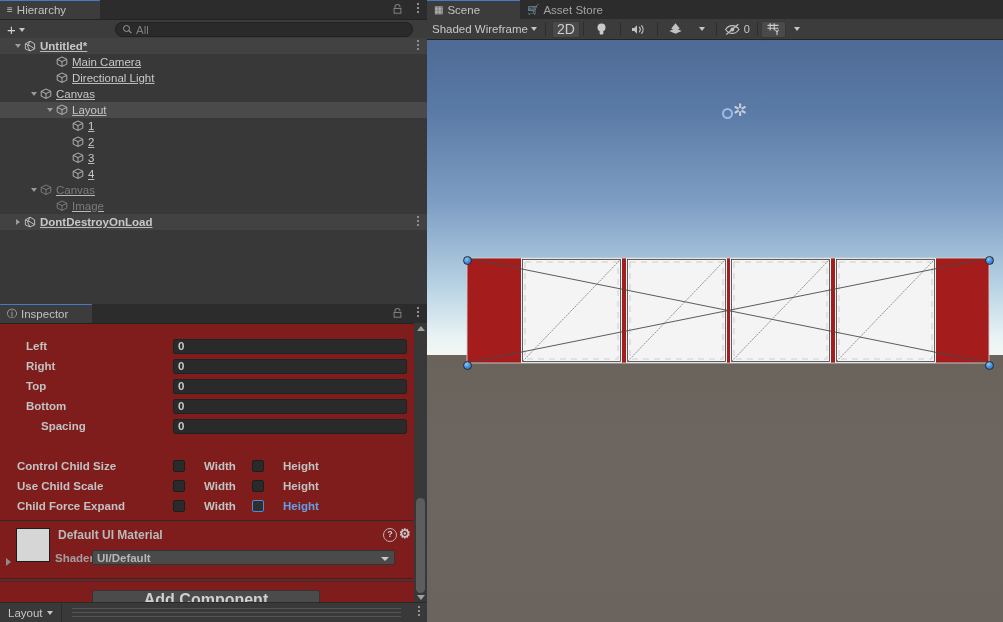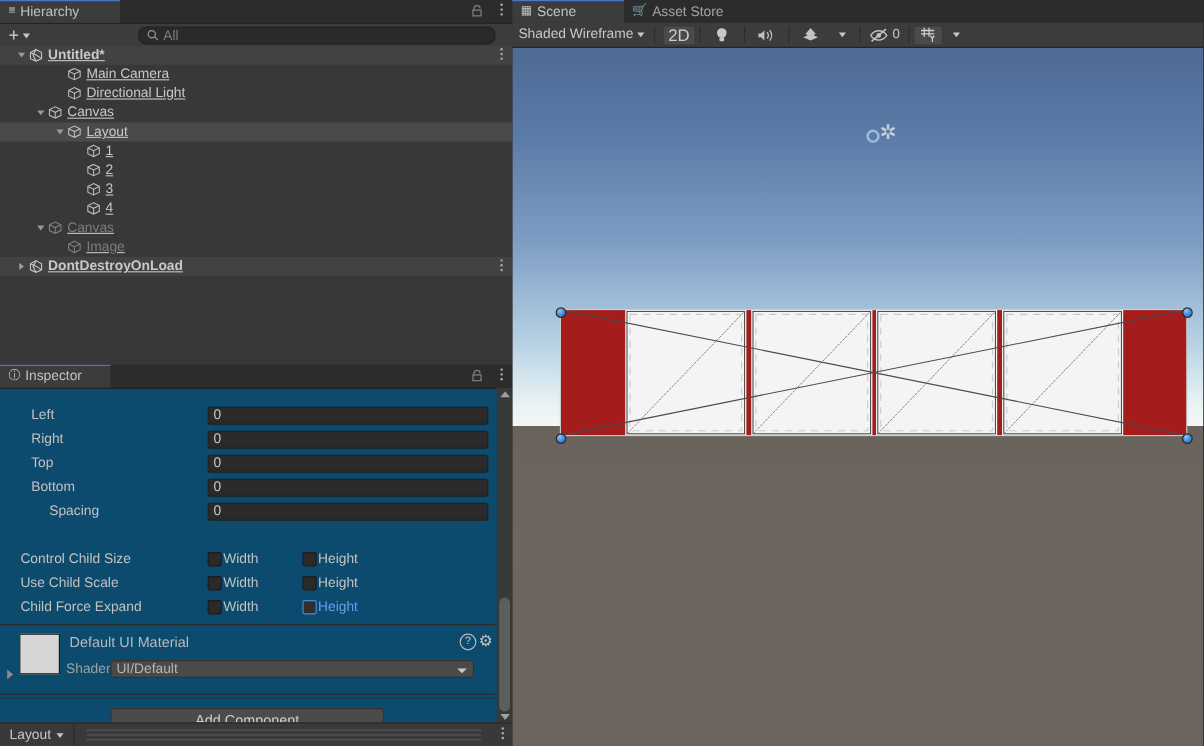--- a/index.html
+++ b/index.html
@@ -48,48 +48,48 @@
              border-top:4.5px solid #9a9a9a;}
   .tw .tri-r{width:0;height:0;border-top:3.5px solid transparent;border-bottom:3.5px solid transparent;
              border-left:4.5px solid #9a9a9a;}
   .cube{flex:0 0 14px;width:14px;height:12px;margin-right:3px;}
   .unityico{flex:0 0 14px;width:14px;height:12px;margin-right:3px;}
   .rowkebab{position:absolute;right:8px;top:1.5px;width:3px;height:13px;}
   .rowkebab i{display:block;width:2px;height:2px;background:#a6a6a6;margin:0 auto 2px;border-radius:50%;}
 
   
   #inspector{left:0;top:304px;width:427px;height:318px;background:#383838;}
-  #insp-body{position:absolute;left:0;top:19px;right:0;bottom:19px;background:#0c4a6e;overflow:hidden;}
+  #insp-body{position:absolute;left:0;top:19px;right:0;bottom:19px;background:#7f1d1d;overflow:hidden;font-weight:bold;}
   .frow{position:relative;height:20px;display:flex;align-items:center;}
   .flabel{position:absolute;font-size:11.5px;color:#c2c2c2;}
   .fieldbox{position:absolute;left:173px;width:234px;height:15px;background:#2a2a2a;
             border:1px solid #212121;border-radius:2px;box-sizing:border-box;
             display:flex;align-items:center;padding-left:4px;font-size:11.5px;color:#c9c9c9;}
   .dropdown{position:absolute;left:173px;width:234px;height:15px;background:#4b4b4b;
             border:1px solid #333;border-radius:2px;box-sizing:border-box;
             display:flex;align-items:center;padding-left:4px;font-size:11.5px;color:#d3d3d3;}
   .dd-arrow{position:absolute;right:5px;top:6px;width:0;height:0;
             border-left:4px solid transparent;border-right:4px solid transparent;border-top:4px solid #c9c9c9;}
-  .cbwrap{position:absolute;display:flex;align-items:center;gap:1px;}
+  .cbwrap{position:absolute;display:flex;align-items:center;gap:19px;}
   .cb{width:12px;height:12px;background:#2a2a2a;border:1px solid #1d1d1d;border-radius:2px;box-sizing:border-box;}
   .cb.focus{background:#2f2f2f;border:1px solid #4a8ae0;}
   .cbtxt{font-size:11.5px;color:#c2c2c2;}
   .cbtxt.focus{color:#62a0ea;}
 
   .matsep{position:absolute;left:0;right:14px;height:1px;background:#2a2a2a;}
   .matswatch{position:absolute;width:32px;height:32px;background:#d6d6d6;border:1px solid #1c1c1c;}
   .matname{position:absolute;font-size:12px;color:#b9b9b9;}
   .qmark{position:absolute;width:12px;height:12px;border-radius:50%;border:1.3px solid #b6b6b6;
          font-size:9px;line-height:10px;text-align:center;color:#cfcfcf;}
   .gear{position:absolute;font-size:13px;color:#c6c6c6;line-height:1;}
   .shaderlbl{position:absolute;font-size:11.5px;color:#a0a0a0;}
   .shaderbox{position:absolute;height:15px;background:#4a4a4a;border:1px solid #333;border-radius:2px;
              box-sizing:border-box;display:flex;align-items:center;padding-left:4px;font-size:11.5px;color:#b7b7b7;}
   .addcomp{position:absolute;height:19px;background:#4b4b4b;border:1px solid #343434;border-radius:3px;
-           display:flex;align-items:center;justify-content:center;font-size:12px;color:#d0d0d0;box-sizing:border-box;}
+           display:flex;align-items:center;justify-content:center;font-size:16px;color:#d0d0d0;box-sizing:border-box;}
 
   .vscroll{position:absolute;width:13px;background:#383838;}
   .vscroll .arrow-up,.vscroll .arrow-dn{position:absolute;left:2.5px;width:0;height:0;
       border-left:4px solid transparent;border-right:4px solid transparent;}
   .vscroll .arrow-up{top:3px;border-bottom:5px solid #9f9f9f;}
   .vscroll .arrow-dn{bottom:3px;border-top:5px solid #9f9f9f;}
   .vthumb{position:absolute;left:2px;width:9px;background:#5d5d5d;border-radius:4.5px;}
 
   #statusbar{position:absolute;left:0;bottom:0;width:427px;height:19px;background:#393939;
              border-top:1px solid #2a2a2a;display:flex;align-items:center;}

